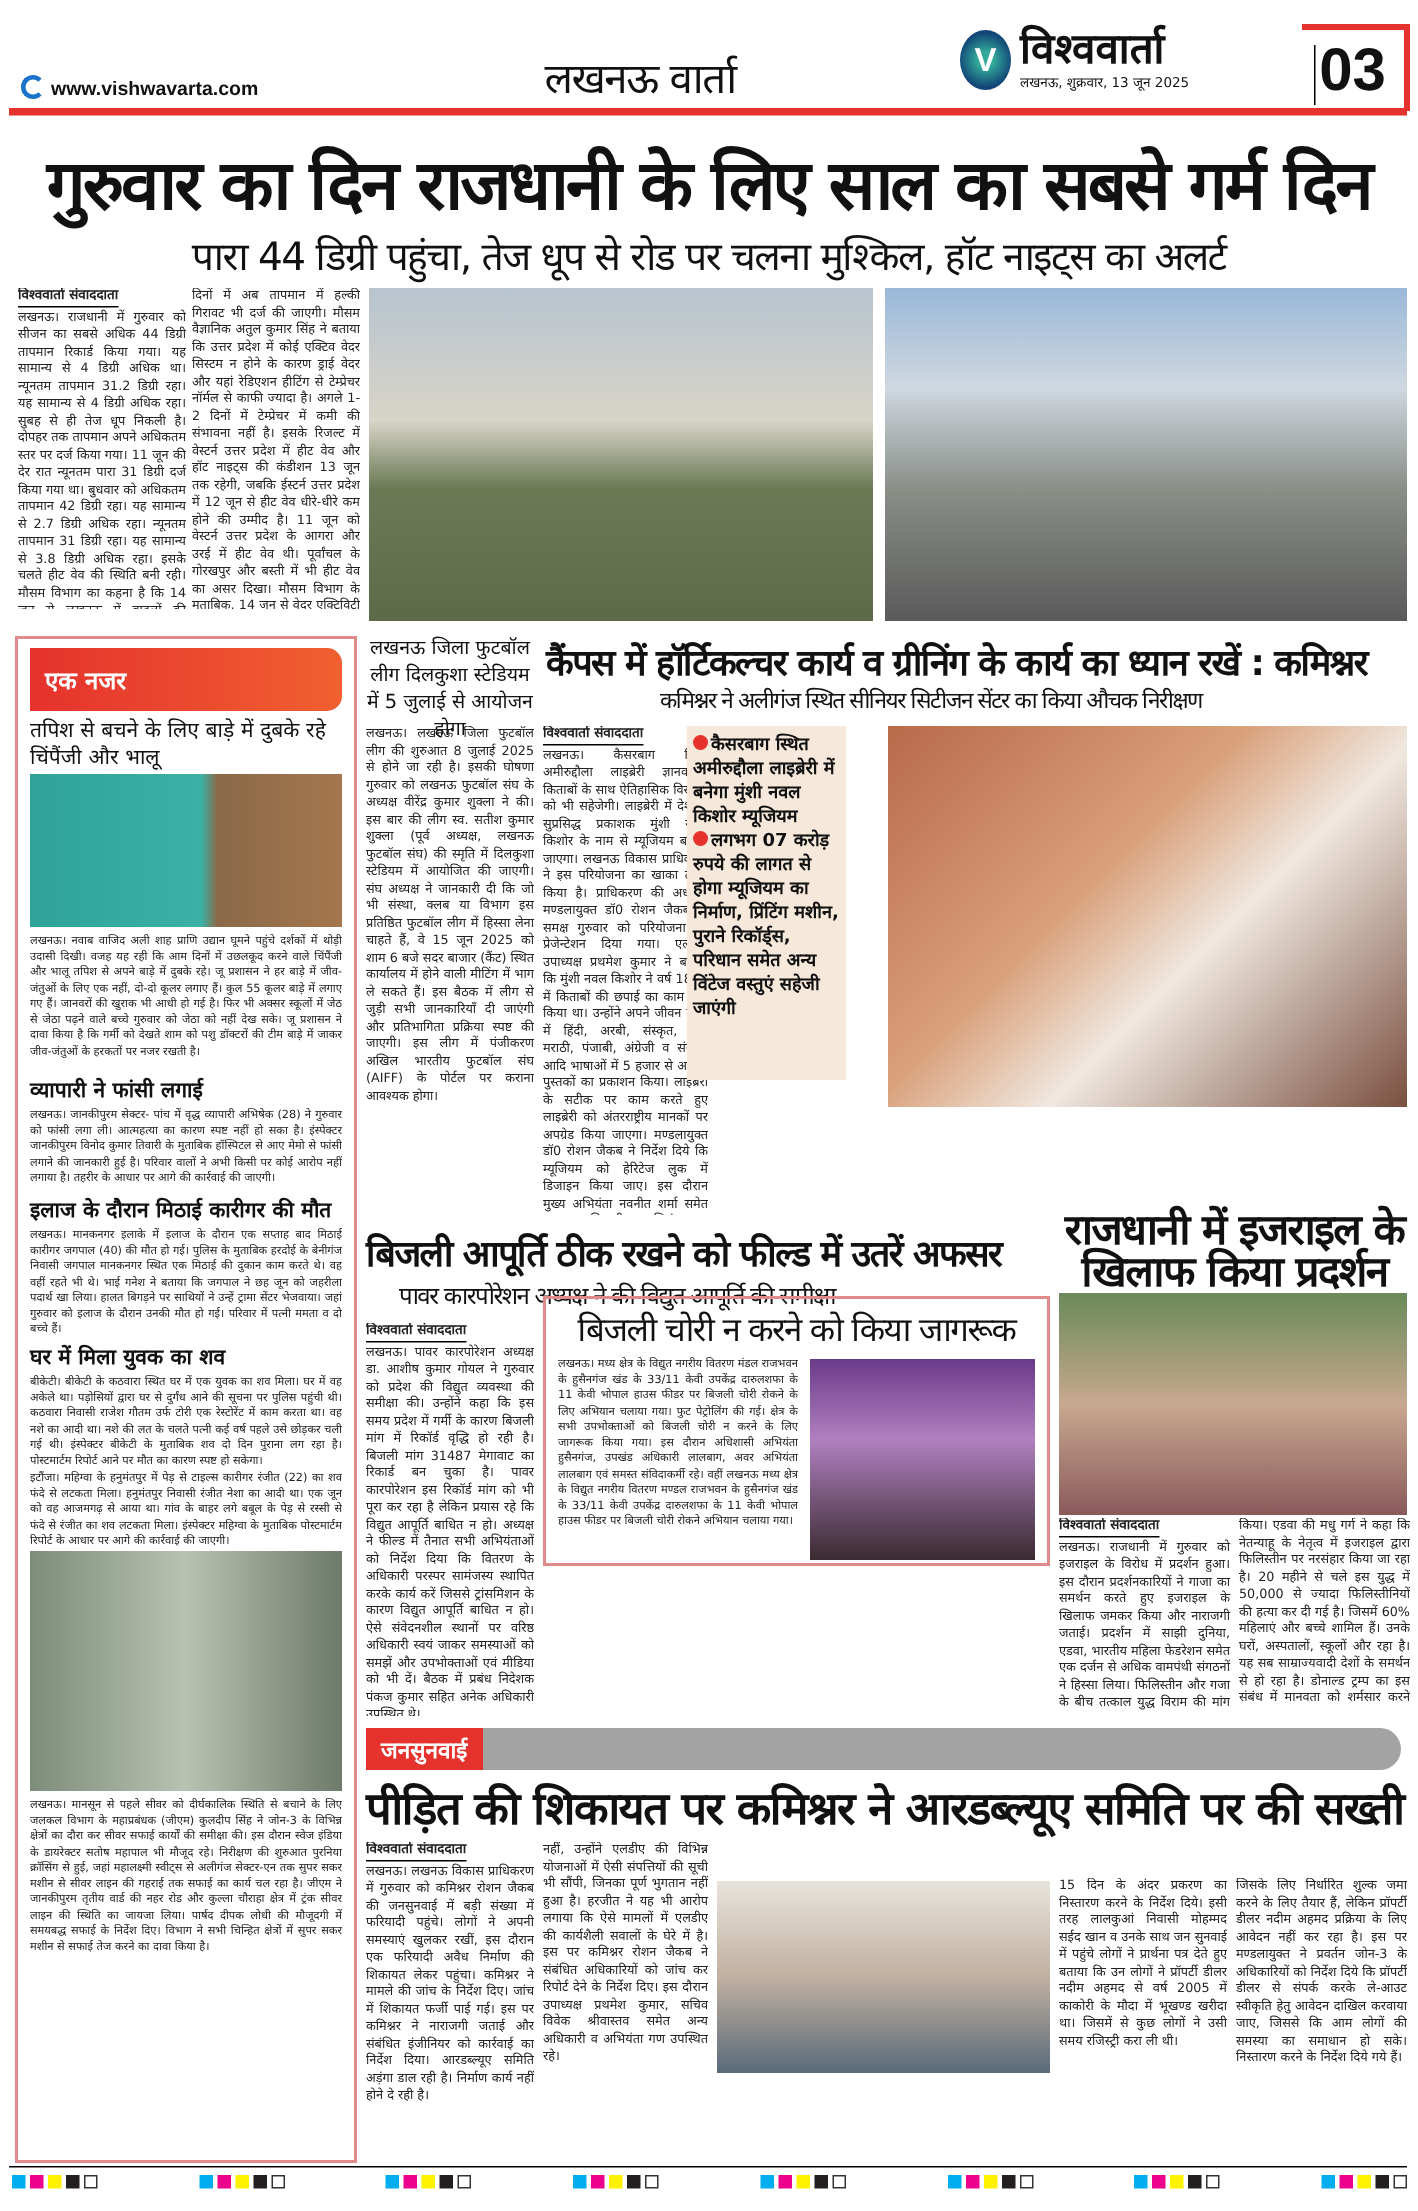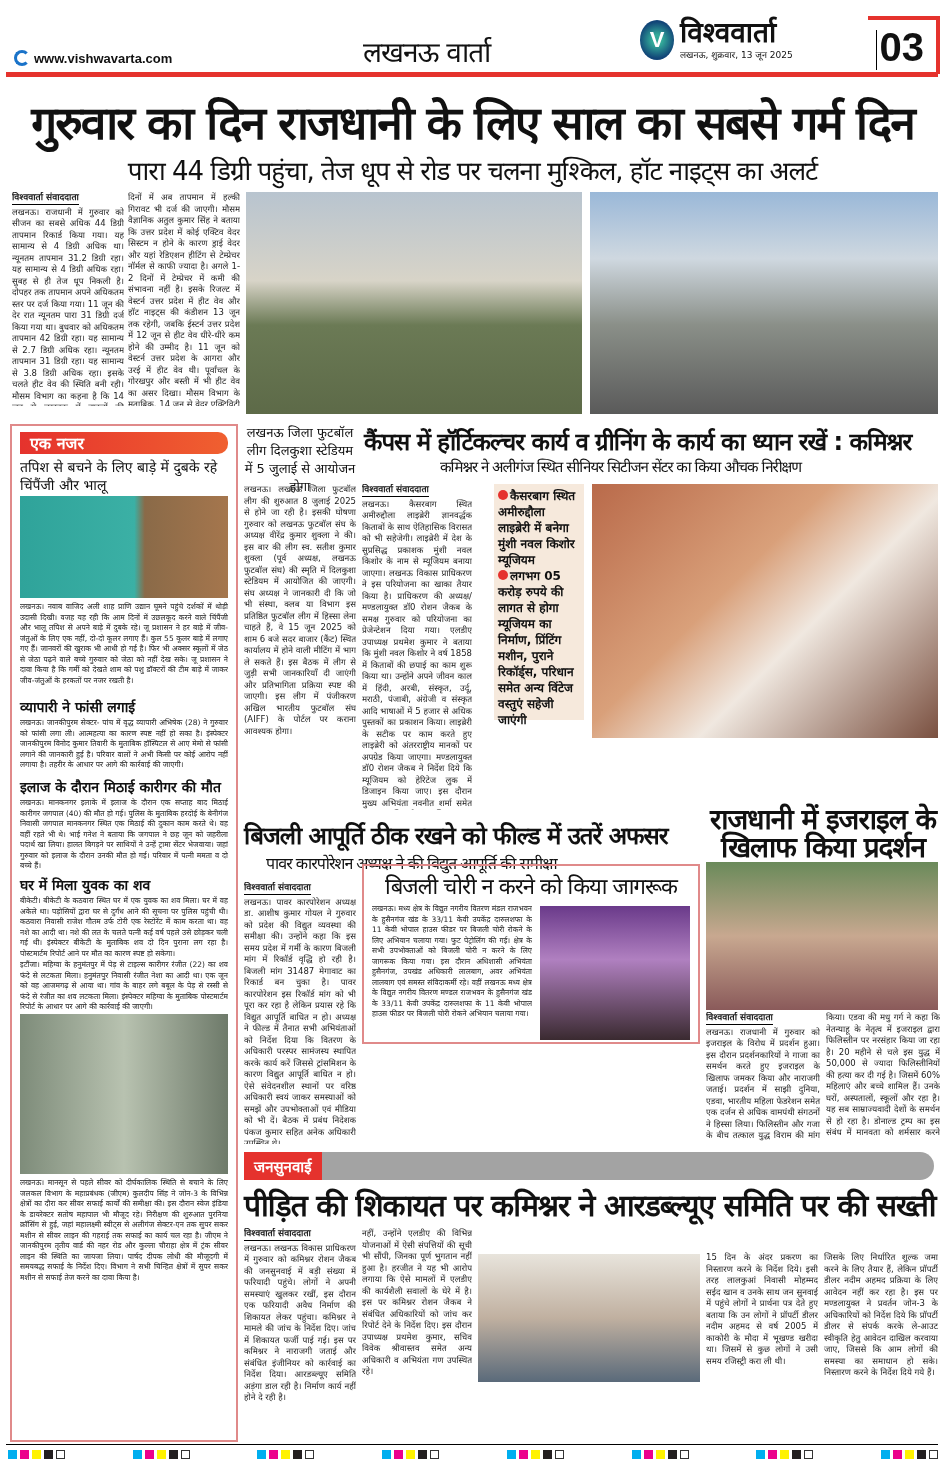--- a/index.html
+++ b/index.html
@@ -14,21 +14,21 @@
 .logo-d{font-size:9px}
 .pgno{left:868px;top:16px;width:72px;height:58px;border-top:4px solid #e5322d;border-right:4px solid #e5322d;font:bold 40px "Liberation Sans",sans-serif;display:flex;align-items:center;justify-content:flex-end;padding-right:12px}
 .pgno:before{content:"";position:absolute;left:8px;top:10px;width:1px;height:40px;background:#000}
 .redline{left:6px;top:72px;width:932px;height:5px;background:#e5322d}
 .h1{left:0;top:94px;width:945px;text-align:center;font:bold 46px "DejaVu Sans",sans-serif;letter-spacing:-2px;line-height:58px}
 .h1sub{left:0;top:152px;width:945px;text-align:center;font:26px "DejaVu Sans",sans-serif;letter-spacing:-1px}
 .col{font-size:8.5px;line-height:11.5px;text-align:justify;color:#222;overflow:hidden}
 .byline{font-weight:bold;font-size:9px;border-bottom:1px solid #000;display:inline-block;margin-bottom:2px}
 .photo{background:#888;overflow:hidden}
 .box{border:2px solid #e08a8a}
-.eknazar{background:linear-gradient(90deg,#e5322d,#f06030);color:#fff;font:bold 16px "DejaVu Sans",sans-serif;padding:0 10px;border-radius:0 10px 10px 0}
+.eknazar{background:linear-gradient(90deg,#e5322d,#f06030);color:#fff;font:bold 16px "DejaVu Sans",sans-serif;padding:10px 10px;border-radius:0 10px 10px 0}
 .sh{font:bold 14px "DejaVu Sans",sans-serif;line-height:18px;margin:4px 0 2px}
 .h2{font:bold 27px "DejaVu Sans",sans-serif;letter-spacing:-1px}
 .h3{font:18px "DejaVu Sans",sans-serif;letter-spacing:-1px}
 .bul{background:#f6e9dc;font:bold 12px "DejaVu Sans",sans-serif;line-height:16px;padding:4px}
 .bul .dot{display:inline-block;width:10px;height:10px;border-radius:50%;background:#e5322d;margin-right:2px}
 .jan{left:244px;top:1152px;width:690px;height:28px;background:#a3a3a3;border-radius:14px;display:flex;align-items:center}
 .jan-tag{background:#e5322d;color:#fff;font:bold 15px "DejaVu Sans",sans-serif;padding:4px 10px;height:28px}
 .jan-t{font:15px "DejaVu Sans",sans-serif;padding-left:8px;letter-spacing:-.5px}
 .marks{left:8px;top:1450px;width:930px;display:flex;justify-content:space-between}
 .mk{display:flex;gap:3px}
@@ -74,23 +74,23 @@
   <div class="photo" style="height:160px;background:linear-gradient(90deg,#7e8c7a,#b8c2b0 50%,#6e7a6a)"></div>
   <div class="col" style="height:148px;margin-top:4px;font-size:7.5px;line-height:10.5px">लखनऊ। मानसून से पहले सीवर को दीर्घकालिक स्थिति से बचाने के लिए जलकल विभाग के महाप्रबंधक (जीएम) कुलदीप सिंह ने जोन-3 के विभिन्न क्षेत्रों का दौरा कर सीवर सफाई कार्यों की समीक्षा की। इस दौरान स्वेज इंडिया के डायरेक्टर सतोष महापाल भी मौजूद रहे। निरीक्षण की शुरुआत पुरनिया क्रॉसिंग से हुई, जहां महालक्ष्मी स्वीट्स से अलीगंज सेक्टर-एन तक सुपर सकर मशीन से सीवर लाइन की गहराई तक सफाई का कार्य चल रहा है। जीएम ने जानकीपुरम तृतीय वार्ड की नहर रोड और कुल्ला चौराहा क्षेत्र में ट्रंक सीवर लाइन की स्थिति का जायजा लिया। पार्षद दीपक लोधी की मौजूदगी में समयबद्ध सफाई के निर्देश दिए। विभाग ने सभी चिन्हित क्षेत्रों में सुपर सकर मशीन से सफाई तेज करने का दावा किया है।</div>
 </div>
 
 <div class="abs" style="left:244px;top:424px;width:112px;font:13px 'DejaVu Sans',sans-serif;line-height:18px;text-align:center">लखनऊ जिला फुटबॉल लीग दिलकुशा स्टेडियम में 5 जुलाई से आयोजन होगा</div>
 <div class="abs col" style="left:244px;top:484px;width:112px;height:310px">लखनऊ। लखनऊ जिला फुटबॉल लीग की शुरुआत 8 जुलाई 2025 से होने जा रही है। इसकी घोषणा गुरुवार को लखनऊ फुटबॉल संघ के अध्यक्ष वीरेंद्र कुमार शुक्ला ने की। इस बार की लीग स्व. सतीश कुमार शुक्ला (पूर्व अध्यक्ष, लखनऊ फुटबॉल संघ) की स्मृति में दिलकुशा स्टेडियम में आयोजित की जाएगी। संघ अध्यक्ष ने जानकारी दी कि जो भी संस्था, क्लब या विभाग इस प्रतिष्ठित फुटबॉल लीग में हिस्सा लेना चाहते हैं, वे 15 जून 2025 को शाम 6 बजे सदर बाजार (कैंट) स्थित कार्यालय में होने वाली मीटिंग में भाग ले सकते हैं। इस बैठक में लीग से जुड़ी सभी जानकारियाँ दी जाएंगी और प्रतिभागिता प्रक्रिया स्पष्ट की जाएगी। इस लीग में पंजीकरण अखिल भारतीय फुटबॉल संघ (AIFF) के पोर्टल पर कराना आवश्यक होगा।</div>
 
 <div class="abs h2" style="left:364px;top:424px;width:576px;font-size:24px">कैंपस में हॉर्टिकल्चर कार्य व ग्रीनिंग के कार्य का ध्यान रखें : कमिश्नर</div>
 <div class="abs h3" style="left:440px;top:456px;width:500px;font-size:15px">कमिश्नर ने अलीगंज स्थित सीनियर सिटीजन सेंटर का किया औचक निरीक्षण</div>
 <div class="abs col" style="left:362px;top:484px;width:110px;height:326px"><div class="byline">विश्ववार्ता संवाददाता</div><div>लखनऊ। कैसरबाग स्थित अमीरुद्दौला लाइब्रेरी ज्ञानवर्द्धक किताबों के साथ ऐतिहासिक विरासत को भी सहेजेगी। लाइब्रेरी में देश के सुप्रसिद्ध प्रकाशक मुंशी नवल किशोर के नाम से म्यूजियम बनाया जाएगा। लखनऊ विकास प्राधिकरण ने इस परियोजना का खाका तैयार किया है। प्राधिकरण की अध्यक्ष/मण्डलायुक्त डॉ0 रोशन जैकब के समक्ष गुरुवार को परियोजना का प्रेजेन्टेशन दिया गया। एलडीए उपाध्यक्ष प्रथमेश कुमार ने बताया कि मुंशी नवल किशोर ने वर्ष 1858 में किताबों की छपाई का काम शुरू किया था। उन्होंने अपने जीवन काल में हिंदी, अरबी, संस्कृत, उर्दू, मराठी, पंजाबी, अंग्रेजी व संस्कृत आदि भाषाओं में 5 हजार से अधिक पुस्तकों का प्रकाशन किया। लाइब्रेरी के सटीक पर काम करते हुए लाइब्रेरी को अंतरराष्ट्रीय मानकों पर अपग्रेड किया जाएगा। मण्डलायुक्त डॉ0 रोशन जैकब ने निर्देश दिये कि म्यूजियम को हेरिटेज लुक में डिजाइन किया जाए। इस दौरान मुख्य अभियंता नवनीत शर्मा समेत अन्य अधिकारी, अभियंता व आर्किटेक्ट उपस्थित रहे।</div></div>
-<div class="abs bul" style="left:494px;top:484px;width:90px;height:236px">
+<div class="abs bul" style="left:458px;top:484px;width:106px;height:236px">
   <div><span class="dot"></span><span>कैसरबाग स्थित अमीरुद्दौला लाइब्रेरी में बनेगा मुंशी नवल किशोर म्यूजियम</span></div>
-  <div><span class="dot"></span><span>लगभग 05 करोड़ रुपये की लागत से होगा म्यूजियम का निर्माण, प्रिंटिंग मशीन, पुराने रिकॉर्ड्स, परिधान समेत अन्य विंटेज वस्तुएं सहेजी जाएंगी</span></div>
+  <div><span class="dot"></span><span>लगभग 07 करोड़ रुपये की लागत से होगा म्यूजियम का निर्माण, प्रिंटिंग मशीन, पुराने रिकॉर्ड्स, परिधान समेत अन्य विंटेज वस्तुएं सहेजी जाएंगी</span></div>
 </div>
 <div class="abs photo" style="left:592px;top:484px;width:346px;height:254px;background:linear-gradient(135deg,#b96a4a,#d9a07a 40%,#f0e8e0 60%,#7a5040)"></div>
 
 <div class="abs h2" style="left:244px;top:818px;width:452px;font-size:24px">बिजली आपूर्ति ठीक रखने को फील्ड में उतरें अफसर</div>
 <div class="abs h3" style="left:266px;top:852px;width:430px;font-size:16px">पावर कारपोरेशन अध्यक्ष ने की विद्युत आपूर्ति की समीक्षा</div>
 <div class="abs col" style="left:244px;top:882px;width:112px;height:262px"><div class="byline">विश्ववार्ता संवाददाता</div><div>लखनऊ। पावर कारपोरेशन अध्यक्ष डा. आशीष कुमार गोयल ने गुरुवार को प्रदेश की विद्युत व्यवस्था की समीक्षा की। उन्होंने कहा कि इस समय प्रदेश में गर्मी के कारण बिजली मांग में रिकॉर्ड वृद्धि हो रही है। बिजली मांग 31487 मेगावाट का रिकार्ड बन चुका है। पावर कारपोरेशन इस रिकॉर्ड मांग को भी पूरा कर रहा है लेकिन प्रयास रहे कि विद्युत आपूर्ति बाधित न हो। अध्यक्ष ने फील्ड में तैनात सभी अभियंताओं को निर्देश दिया कि वितरण के अधिकारी परस्पर सामंजस्य स्थापित करके कार्य करें जिससे ट्रांसमिशन के कारण विद्युत आपूर्ति बाधित न हो। ऐसे संवेदनशील स्थानों पर वरिष्ठ अधिकारी स्वयं जाकर समस्याओं को समझें और उपभोक्ताओं एवं मीडिया को भी दें। बैठक में प्रबंध निदेशक पंकज कुमार सहित अनेक अधिकारी उपस्थित थे।</div></div>
 
 <div class="abs box" style="left:362px;top:864px;width:338px;height:180px;padding:4px">
   <div style="font:22px 'DejaVu Sans',sans-serif;text-align:center;letter-spacing:-1px">बिजली चोरी न करने को किया जागरूक</div>
   <div class="col" style="position:absolute;left:8px;top:38px;width:160px;height:136px;font-size:7.5px;line-height:10.5px">लखनऊ। मध्य क्षेत्र के विद्युत नगरीय वितरण मंडल राजभवन के हुसैनगंज खंड के 33/11 केवी उपकेंद्र दारुलशफा के 11 केवी भोपाल हाउस फीडर पर बिजली चोरी रोकने के लिए अभियान चलाया गया। फुट पेट्रोलिंग की गई। क्षेत्र के सभी उपभोक्ताओं को बिजली चोरी न करने के लिए जागरूक किया गया। इस दौरान अधिशासी अभियंता हुसैनगंज, उपखंड अधिकारी लालबाग, अवर अभियंता लालबाग एवं समस्त संविदाकर्मी रहे। वहीं लखनऊ मध्य क्षेत्र के विद्युत नगरीय वितरण मण्डल राजभवन के हुसैनगंज खंड के 33/11 केवी उपकेंद्र दारुलशफा के 11 केवी भोपाल हाउस फीडर पर बिजली चोरी रोकने अभियान चलाया गया।</div>

